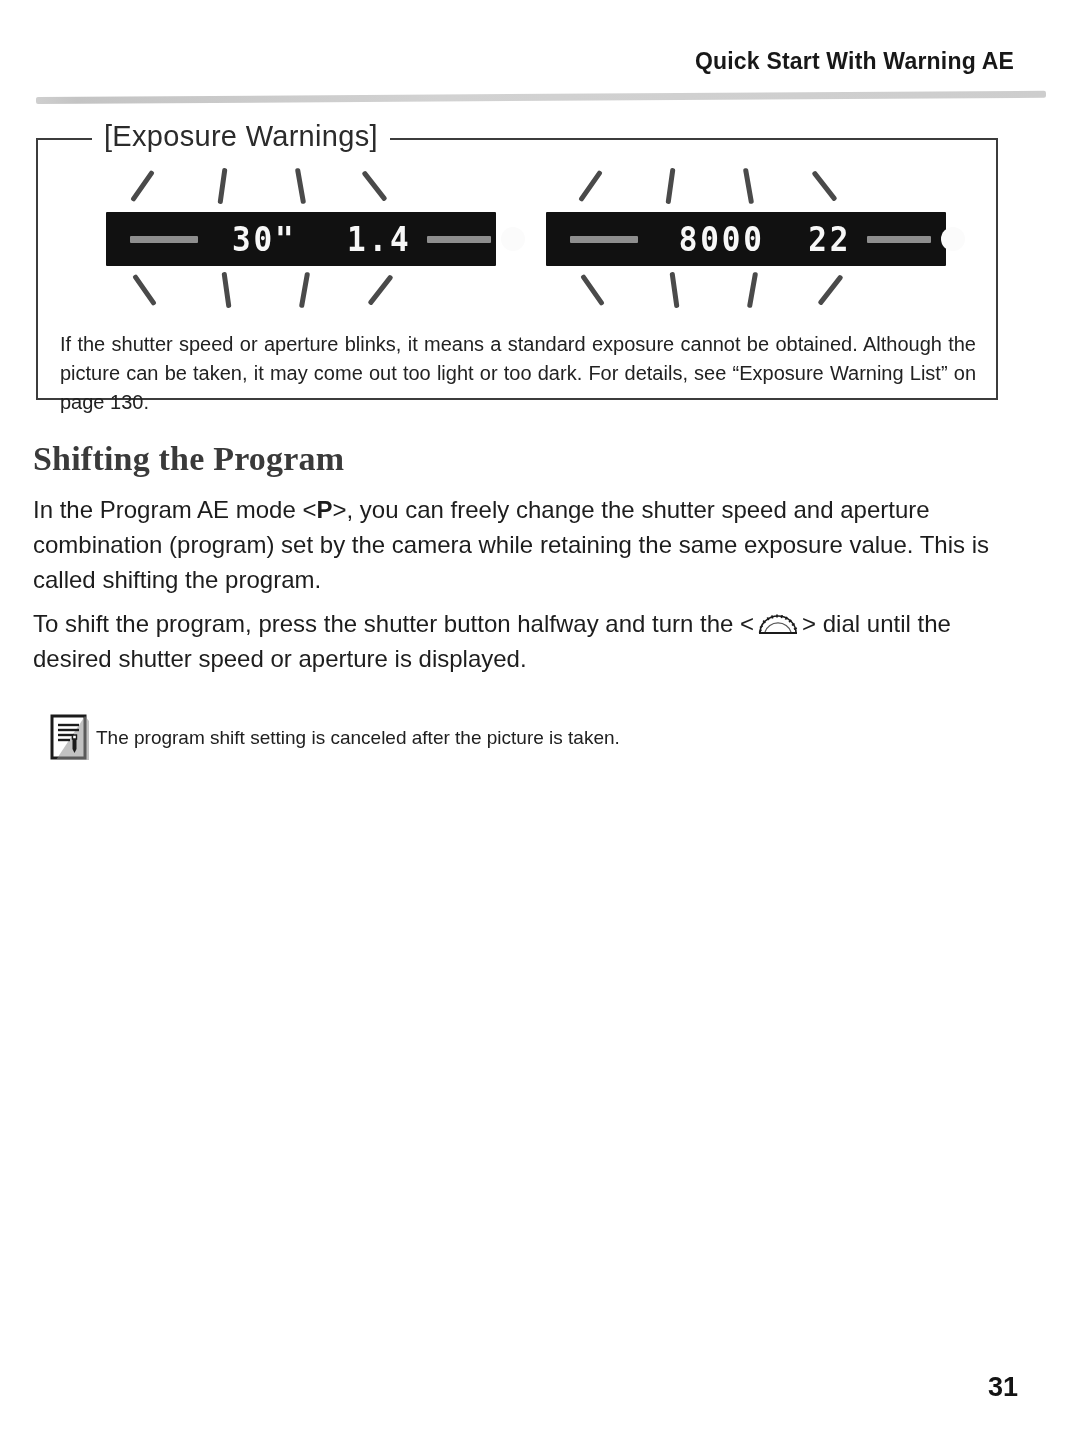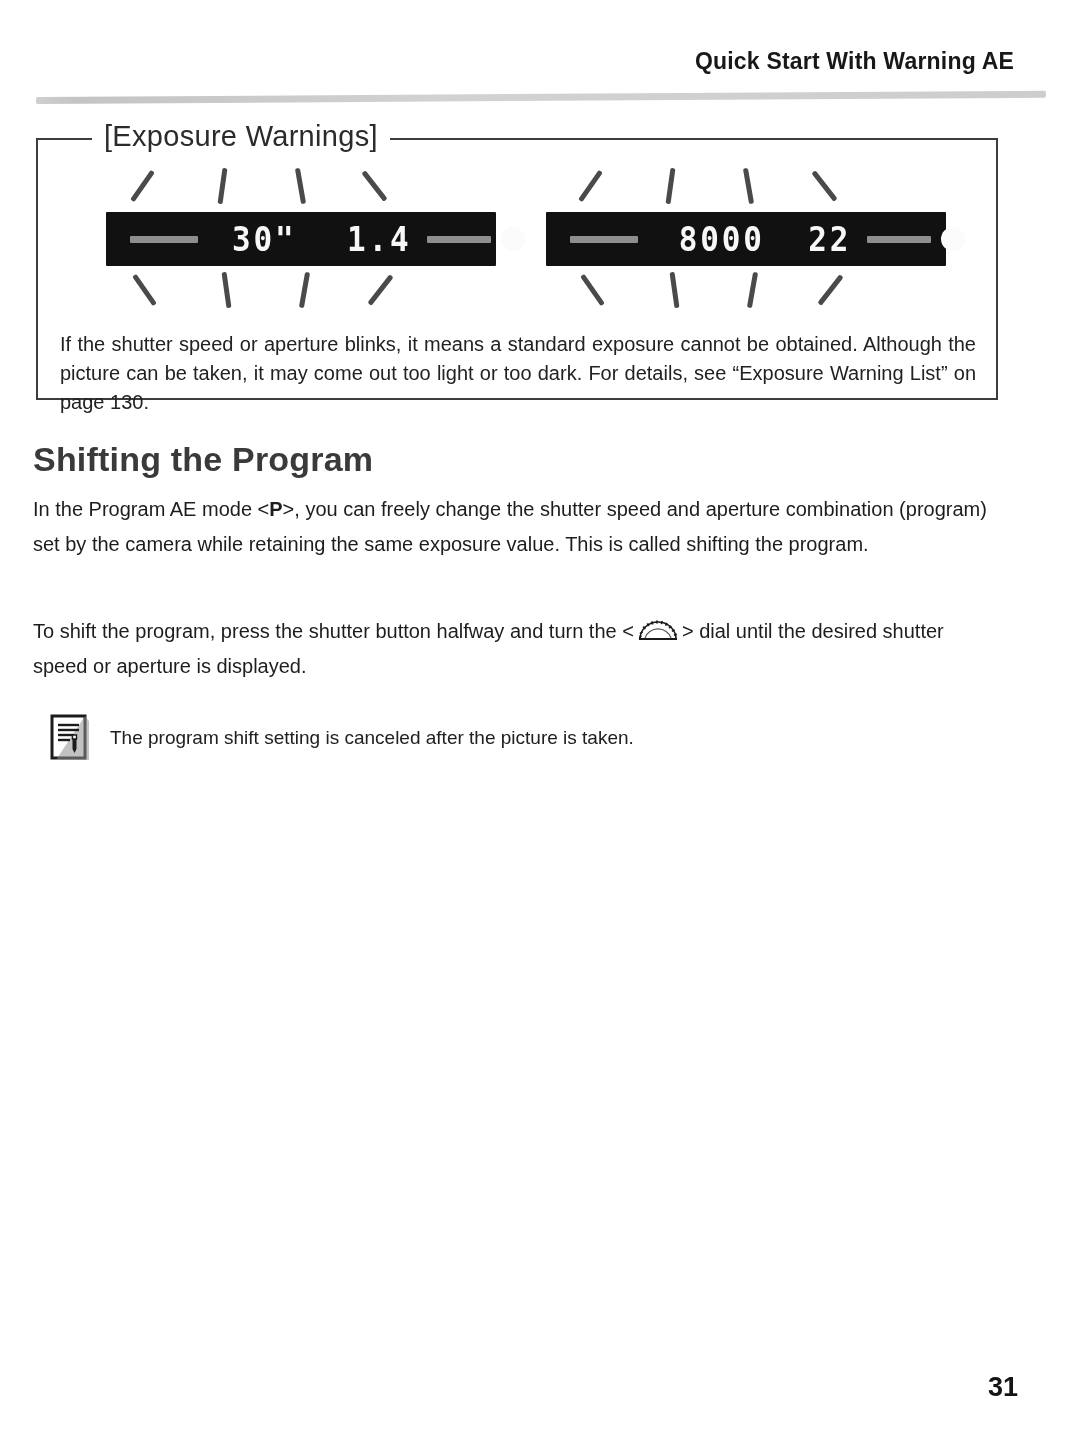--- a/index.html
+++ b/index.html
@@ -140,33 +140,34 @@
 
   
   #section-heading {
     position: absolute;
     left: 33px;
     top: 440px;
     font-size: 34px;
     font-weight: bold;
     color: #3a3a3a;
     letter-spacing: 0.2px;
+    font-family: Liberation Serif, serif;
   }
 
   
   .body-para {
     position: absolute;
     left: 33px;
     width: 968px;
-    font-size: 20px;
+    font-size: 24px;
     line-height: 35px;
     color: #1d1d1d;
   }
   #para-1 { top: 492px; }
-  #para-2 { top: 606px; margin-top: 8px; }
+  #para-2 { top: 606px; }
   .body-para p { margin: 0; }
   .mode-p { font-weight: bold; }
 
   
   .dial-glyph {
     display: inline-block;
     width: 46px;
     height: 24px;
     position: relative;
     vertical-align: -4px;
@@ -174,21 +175,21 @@
   }
   .dial-glyph svg { display: block; }
 
   
   #note-row {
     position: absolute;
     left: 50px;
     top: 714px;
     display: flex;
     align-items: center;
-    gap: 19px;
+    gap: 5px;
   }
   #note-icon {
     width: 41px;
     height: 48px;
     flex: none;
   }
   #note-text {
     font-size: 19px;
     color: #202020;
     line-height: 24px;

